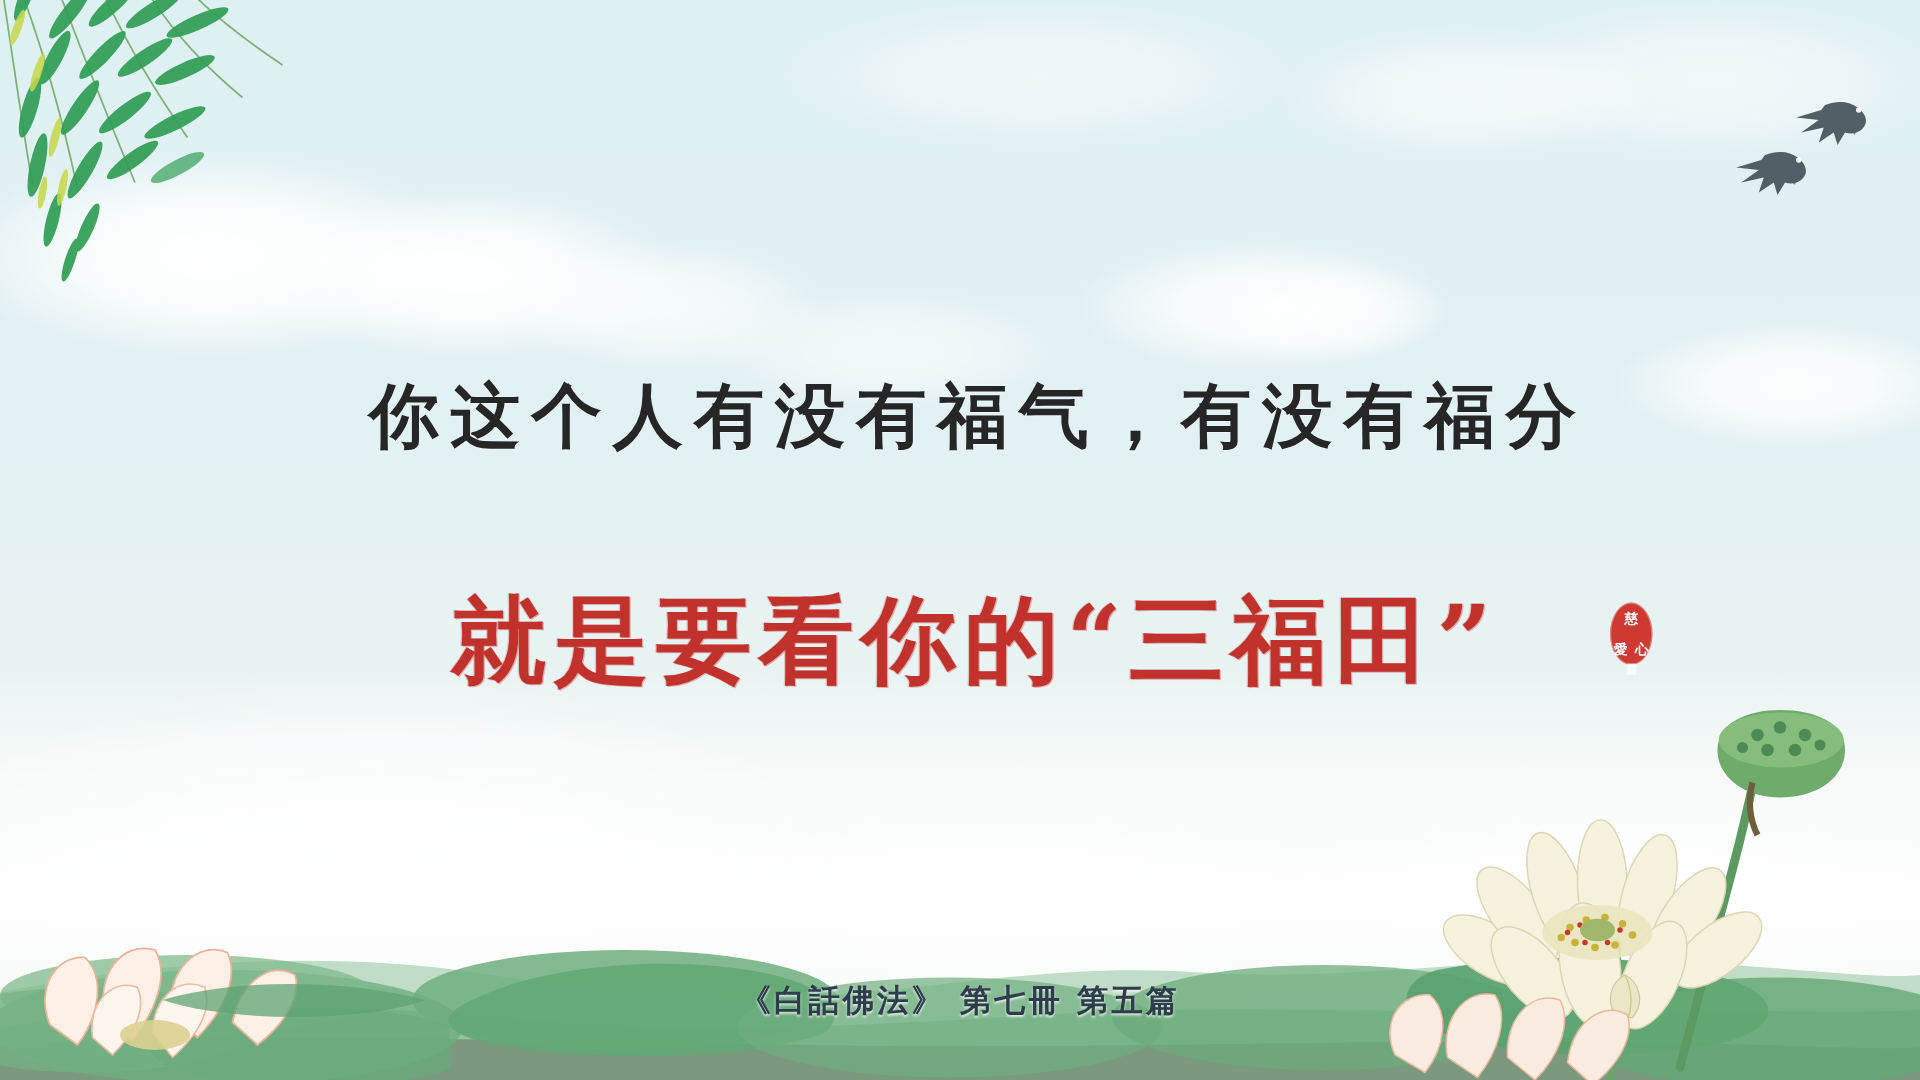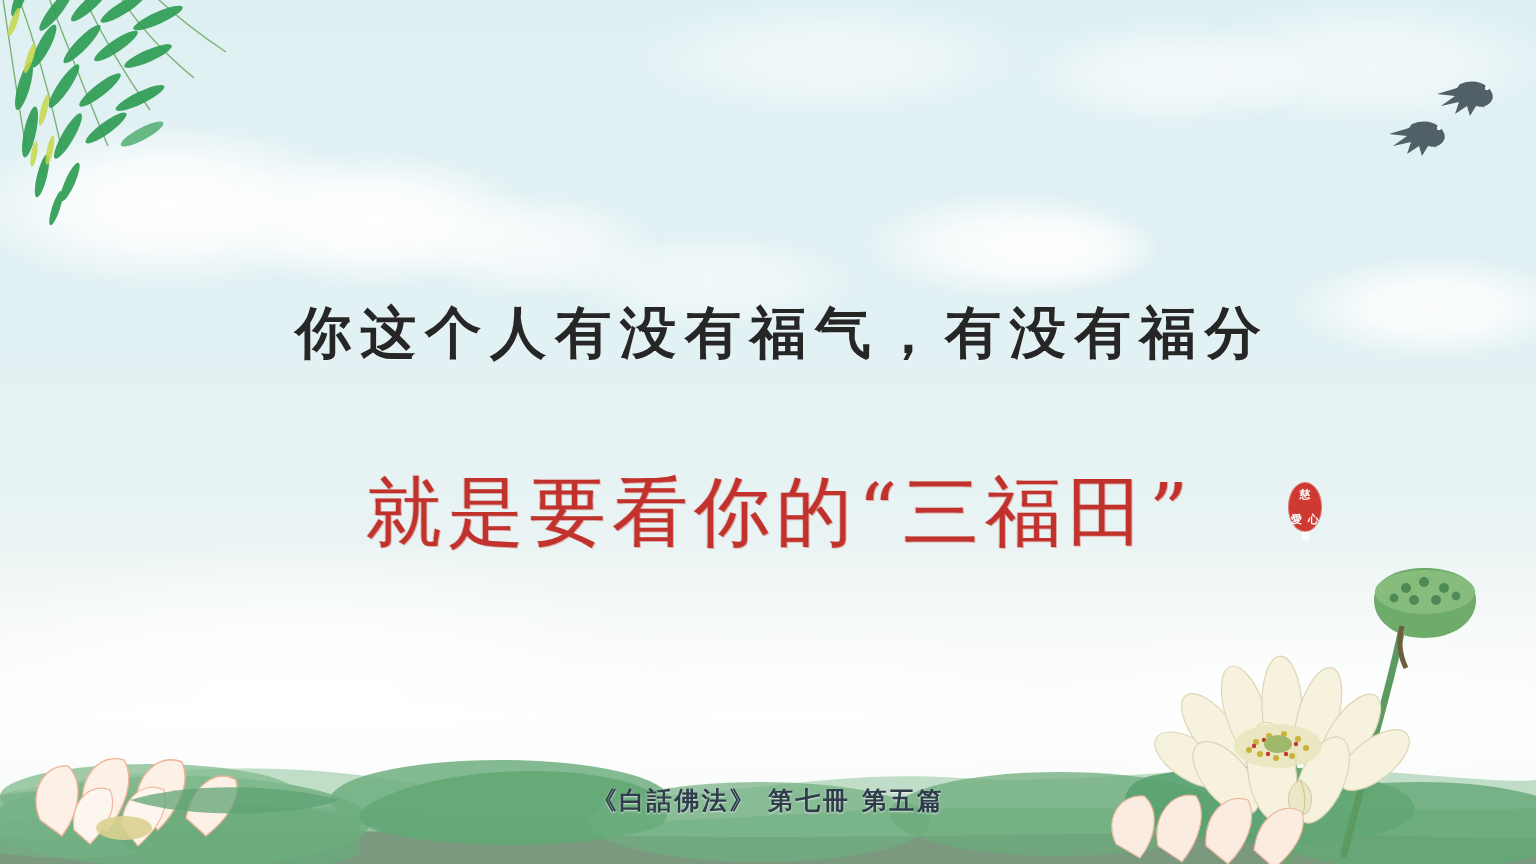--- a/index.html
+++ b/index.html
@@ -37,21 +37,21 @@
     color:#262626;
     font-family:"DejaVu Serif", serif;
     font-size:56px;letter-spacing:.16em;font-weight:600;
     text-shadow:0 1px 0 rgba(255,255,255,.45);
     white-space:nowrap;
   }
   .subline{
     position:absolute;left:0;right:0;text-align:center;
     color:#c2322c;
     font-family:"DejaVu Serif", serif;
-    font-size:76px;letter-spacing:.08em;font-weight:400;
+    font-size:76px;letter-spacing:.08em;font-weight:700;
     white-space:nowrap;
     text-shadow:1px 1px 0 rgba(194,50,44,.35), -1px 0 0 rgba(194,50,44,.25);
     padding-left:24px;
   }
   .footline{
     position:absolute;left:0;right:0;text-align:center;
     color:#2e3c4b;
     font-family:"DejaVu Serif", serif;
     font-size:25px;letter-spacing:.10em;font-weight:700;
     white-space:nowrap;

